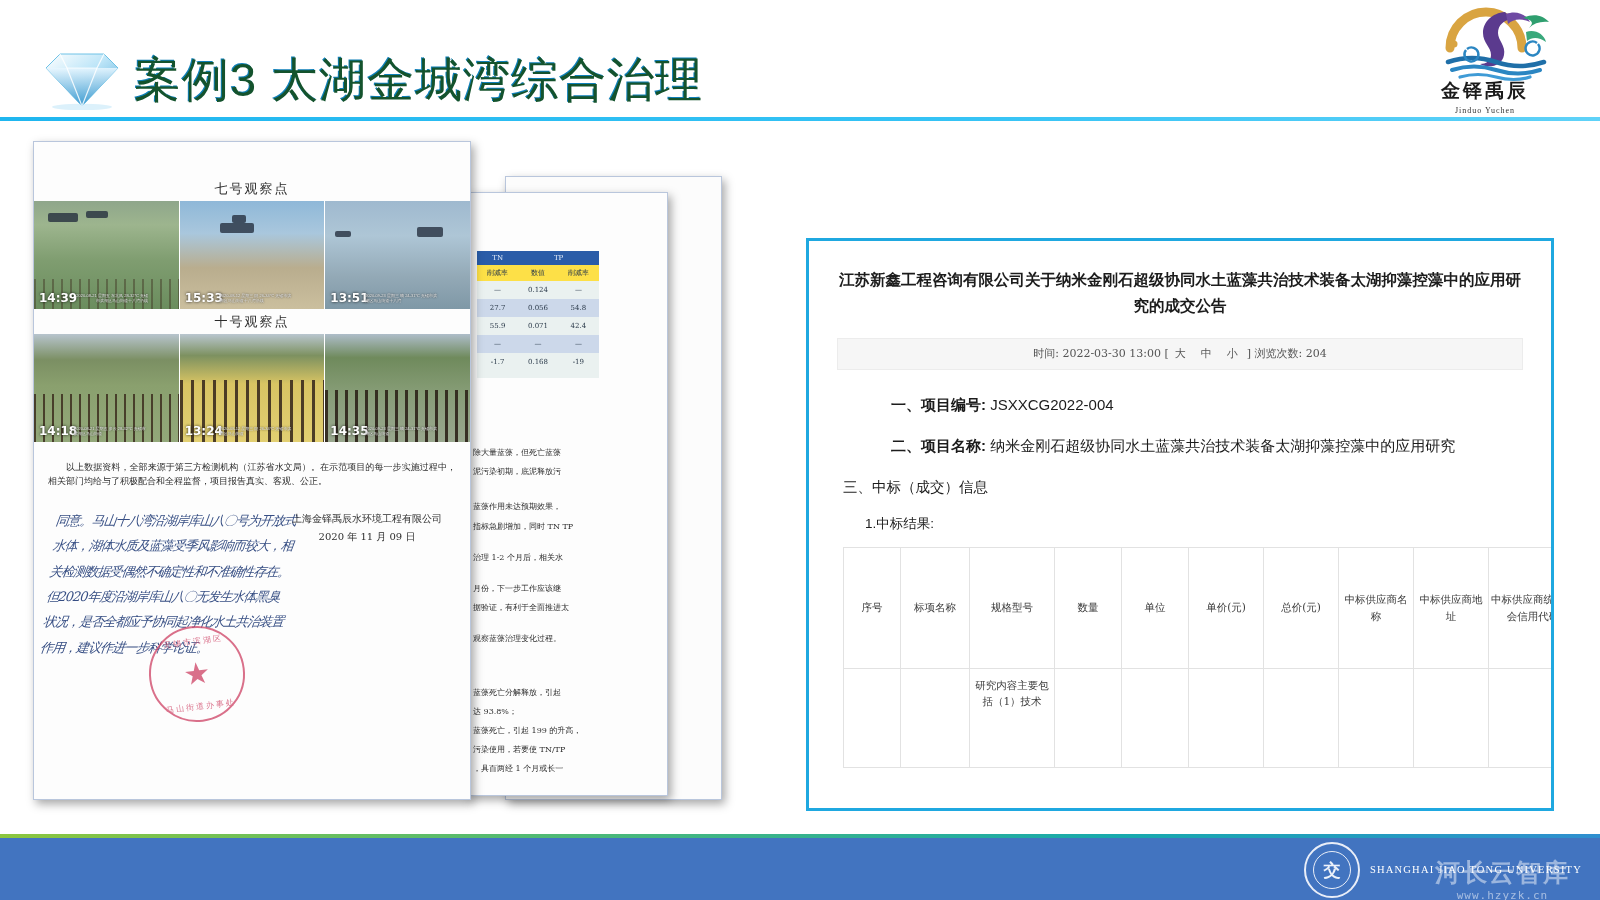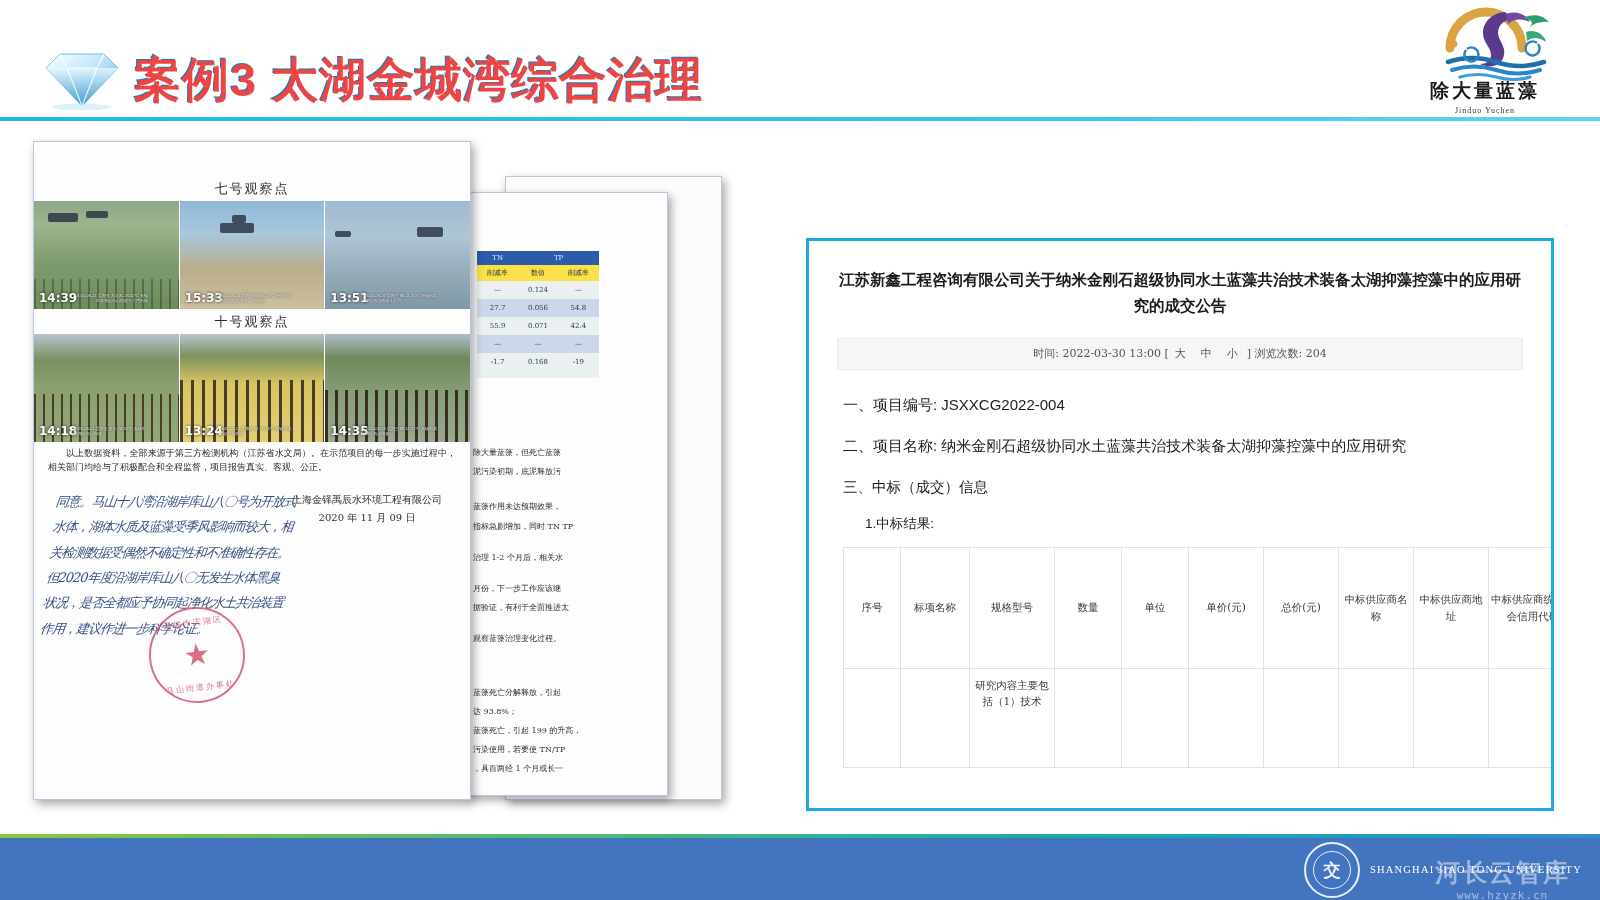--- a/index.html
+++ b/index.html
@@ -9,21 +9,21 @@
     background:#ffffff;
     font-family:"Liberation Sans","DejaVu Sans",sans-serif;
   }
   .stage{position:absolute;inset:0;}
 
   
   .header{position:absolute;left:0;top:0;width:1600px;height:122px;}
   .title-wrap{position:absolute;left:40px;top:48px;display:flex;align-items:center;gap:10px;}
   .diamond-icon{width:84px;height:62px;position:relative;flex:0 0 auto;}
   .slide-title{
-    font-size:47px;font-weight:bold;color:#ef4444;letter-spacing:1px;
+    font-size:47px;font-weight:normal;color:#14532d;letter-spacing:1px;
     white-space:nowrap;line-height:1;
     text-shadow:2px 2px 0 #ffffff, -1px -1px 0 #0f7fb8;
   }
   .header-rule{position:absolute;left:0;top:117px;width:1600px;height:4px;
     background:linear-gradient(90deg,#1fb6ef 0%,#35c3f5 60%,#5fd2f8 100%);}
 
   
   .brand-logo{position:absolute;right:40px;top:4px;width:150px;height:112px;}
   .brand-logo .bl-text{position:absolute;left:0;bottom:12px;width:150px;text-align:center;
     font-size:19px;font-weight:bold;color:#1a1a1a;letter-spacing:3px;}
@@ -59,21 +59,21 @@
       linear-gradient(180deg,#b9c6cf 0%,#7d9160 20%,#d8c463 46%,#e2cf72 100%);}
   .pg-f{background:
       linear-gradient(180deg,#aebdc9 0%,#6f8a5c 22%,#879d77 55%,#9aa88f 100%);}
   .stakes{position:absolute;left:0;bottom:0;width:100%;height:48px;
       background:repeating-linear-gradient(90deg,
         rgba(60,45,30,.85) 0 2px, rgba(0,0,0,0) 2px 9px);}
   .boat{position:absolute;background:rgba(35,45,60,.78);border-radius:2px;}
 
   .doc-body{font-family:"DejaVu Serif","Liberation Serif",serif;font-size:9px;color:#2d2d2d;
       line-height:1.55;text-align:justify;padding:0 14px;}
-  .doc-body p{margin:5px 0;text-indent:2em;}
+  .doc-body p{margin:19px 0;text-indent:2em;}
 
   
   .hand-area{position:relative;height:210px;margin-top:14px;}
   .hand{position:absolute;left:14px;top:0;width:240px;color:#27407a;
      font-family:"DejaVu Serif","Liberation Serif",serif;font-size:13px;line-height:1.95;
      font-style:italic;transform:skewX(-7deg);letter-spacing:-1px;opacity:.92;}
   .stamp{position:absolute;left:115px;top:118px;width:92px;height:92px;border-radius:50%;
      border:2.5px solid #cc3a5e;opacity:.72;transform:rotate(-7deg);}
   .stamp .star{position:absolute;left:50%;top:50%;transform:translate(-50%,-50%);
      font-size:30px;color:#cc3a5e;line-height:1;}
@@ -119,21 +119,21 @@
   .web-panel{position:absolute;left:806px;top:238px;width:748px;height:573px;
      background:#ffffff;border:3px solid #1fa8e0;box-sizing:border-box;overflow:hidden;}
   .wp-title{margin:26px 30px 0;text-align:center;font-size:15.5px;font-weight:bold;
      color:#1c1c1c;line-height:1.7;}
   .wp-meta{margin:18px 28px 0;background:#f6f6f6;border:1px solid #ececec;
      height:30px;display:flex;align-items:center;justify-content:center;
      font-size:11px;color:#555;font-family:"DejaVu Serif","Liberation Serif",serif;}
   .wp-meta .sizes{margin:0 6px;letter-spacing:3px;}
   .wp-body{margin:26px 34px 0;}
   .wp-line{font-size:15px;color:#1c1c1c;margin-bottom:22px;}
-  .wp-line .k{font-weight:normal;}
+  .wp-line .k{font-weight:bold;margin-left:48px;}
   .wp-line.sub{font-size:14.5px;margin-bottom:18px;}
   .wp-line.sub2{font-size:13.5px;margin-left:22px;margin-bottom:14px;}
 
   .wp-table{margin:8px 34px 0;width:684px;border-collapse:collapse;table-layout:fixed;}
   .wp-table th,.wp-table td{border:1px solid #e2e2e2;font-weight:normal;
      font-size:10.5px;color:#3b3b3b;text-align:center;vertical-align:middle;
      font-family:"DejaVu Serif","Liberation Serif",serif;line-height:1.6;padding:4px 2px;}
   .wp-table thead th{height:112px;}
   .wp-table tbody td{height:86px;vertical-align:top;padding-top:8px;}
 
@@ -194,21 +194,21 @@
         <path d="M95,8 c-13,1 -22,10 -22,21 c0,10 8,14 8,22 c0,6 -5,9 -11,9 c9,5 22,2 24,-9 c2,-9 -6,-15 -6,-22 c0,-8 6,-13 14,-14 z" fill="#5b3a8e"></path>
         <path d="M96,10 c10,-4 20,0 24,8 c-9,-4 -17,-3 -22,2 z" fill="#6f4aa3"></path>
         <path d="M113,14 c10,-5 20,-3 26,4 c-8,-1 -15,1 -20,6 c5,-5 4,-8 -6,-10z" fill="#2f9f6f"></path>
         <path d="M116,28 c9,-3 18,2 20,10 c-7,-5 -14,-5 -19,-1z" fill="#3aa97c"></path>
         <path d="M38,58 q24,-8 48,0 q24,8 48,0" fill="none" stroke="#1f6fa8" stroke-width="4.5" stroke-linecap="round"></path>
         <path d="M42,66 q22,-7 44,0 q22,7 44,0" fill="none" stroke="#2b86c2" stroke-width="4" stroke-linecap="round"></path>
         <path d="M50,73 q18,-5 36,0 q18,5 34,0" fill="none" stroke="#3f9bd6" stroke-width="3.2" stroke-linecap="round"></path>
         <path d="M56,46 a7,7 0 1 0 1,-1" fill="none" stroke="#2b86c2" stroke-width="2.4"></path>
         <path d="M128,40 a7,7 0 1 1 -1,-1" fill="none" stroke="#2b86c2" stroke-width="2.4"></path>
       </svg>
-      <div class="bl-text">除大量蓝藻</div>
+      <div class="bl-text">金铎禹辰</div>
       <div class="bl-sub">Jinduo Yuchen</div>
     </div>
   </div>
 
   <div class="doc doc-back3">
     <div class="far-text">
       <div>治理项目报告</div>
       <div>有限公司，采用协同超净</div>
       <div>在太湖梅梁湖北部的十八</div>
       <div style="height:26px"></div>

